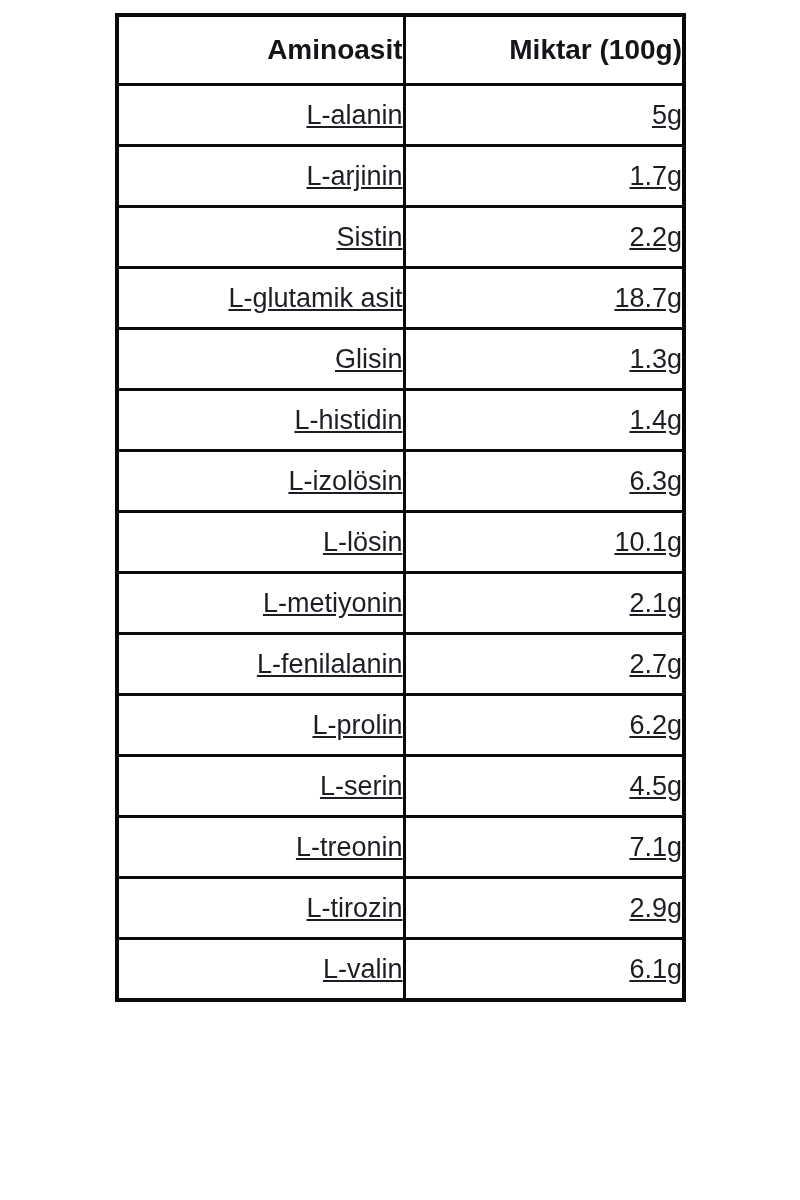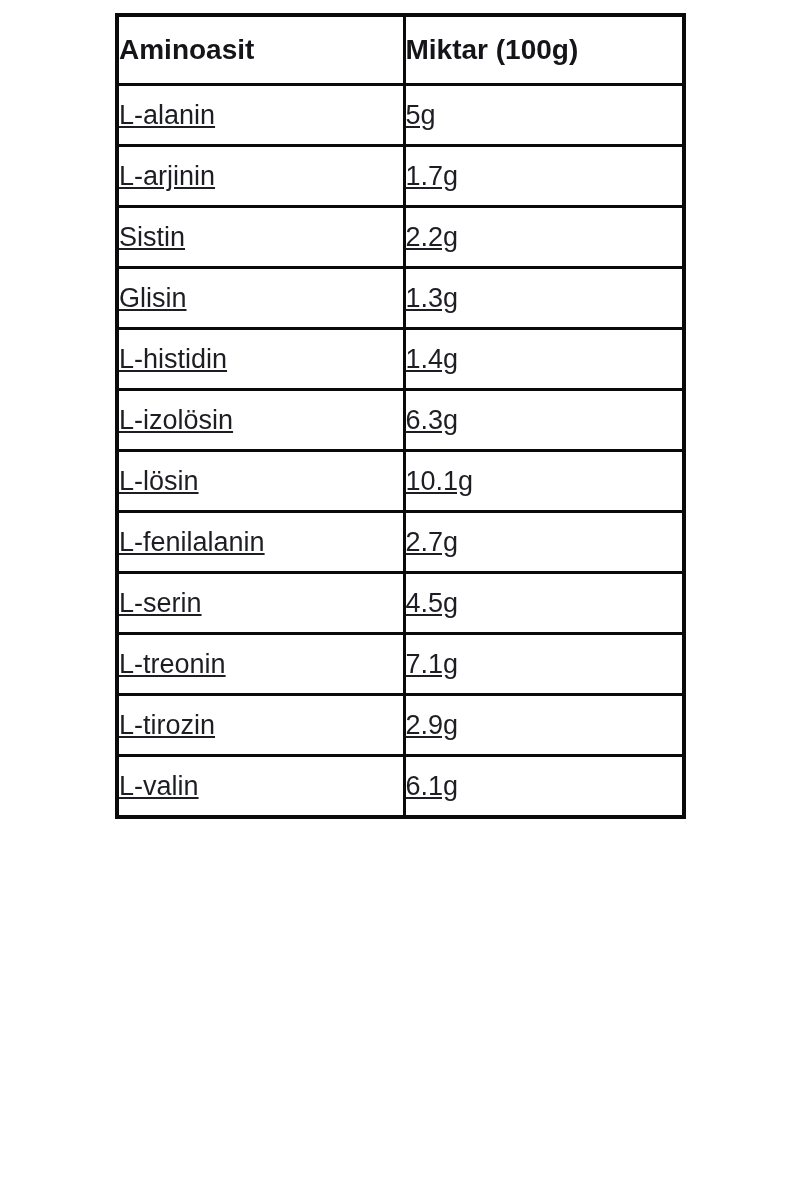--- a/index.html
+++ b/index.html
@@ -22,21 +22,21 @@
     left: 115px;
     top: 13px;
     width: 567px;
     border-collapse: collapse;
     table-layout: fixed;
     background: #ffffff;
   }
   table.amino-table th,
   table.amino-table td {
     border: 3px solid #0a0a0a;
-    text-align: left;
+    text-align: right;
     vertical-align: middle;
     color: #1d1d24;
     padding: 0;
   }
   table.amino-table {
     border: 4px solid #0a0a0a;
   }
   table.amino-table th {
     height: 66px;
     font-size: 28px;
@@ -74,38 +74,50 @@
         </tr>
         <tr>
           <td>L-arjinin</td>
           <td>1.7g</td>
         </tr>
         <tr>
           <td>Sistin</td>
           <td>2.2g</td>
         </tr>
         <tr>
+          <td>L-glutamik asit</td>
+          <td>18.7g</td>
+        </tr>
+        <tr>
           <td>Glisin</td>
           <td>1.3g</td>
         </tr>
         <tr>
           <td>L-histidin</td>
           <td>1.4g</td>
         </tr>
         <tr>
           <td>L-izolösin</td>
           <td>6.3g</td>
         </tr>
         <tr>
           <td>L-lösin</td>
           <td>10.1g</td>
         </tr>
         <tr>
+          <td>L-metiyonin</td>
+          <td>2.1g</td>
+        </tr>
+        <tr>
           <td>L-fenilalanin</td>
           <td>2.7g</td>
+        </tr>
+        <tr>
+          <td>L-prolin</td>
+          <td>6.2g</td>
         </tr>
         <tr>
           <td>L-serin</td>
           <td>4.5g</td>
         </tr>
         <tr>
           <td>L-treonin</td>
           <td>7.1g</td>
         </tr>
         <tr>

